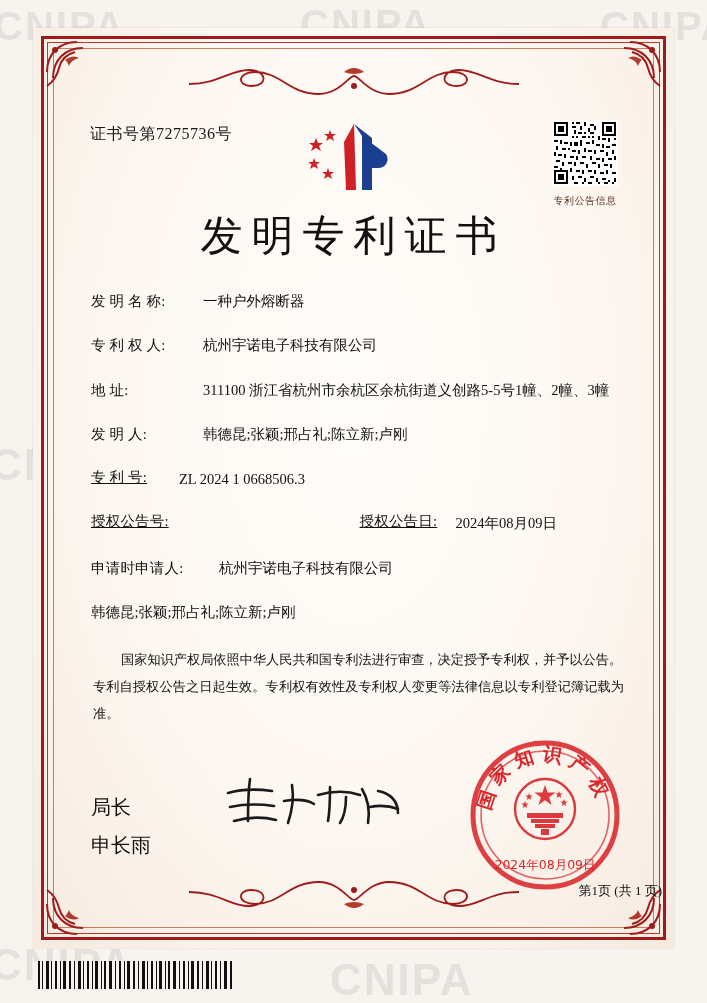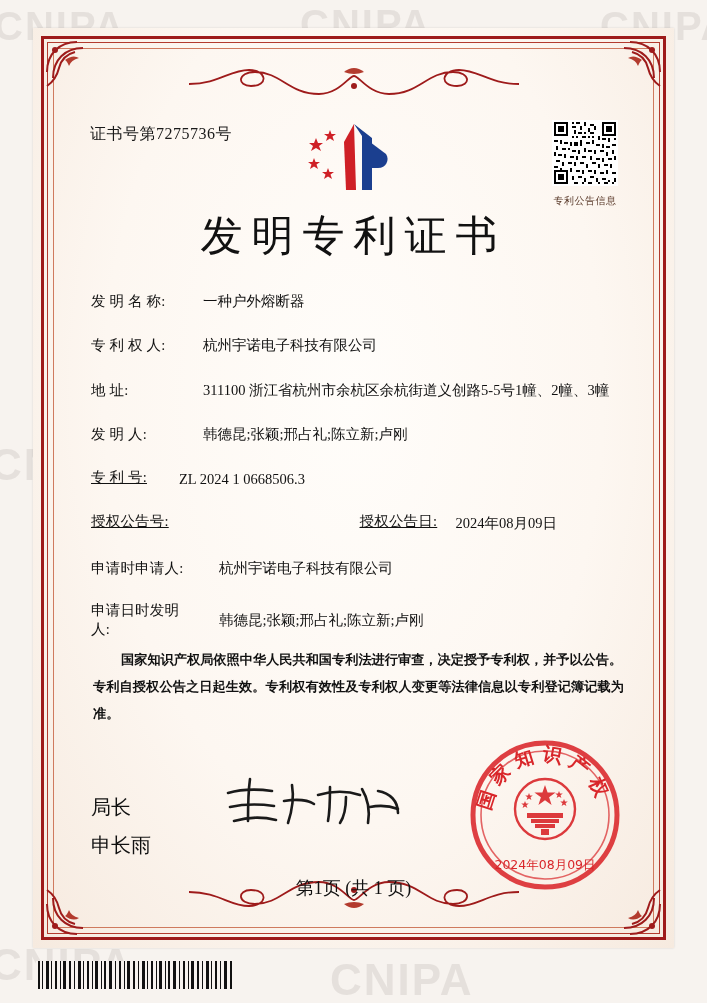--- a/index.html
+++ b/index.html
@@ -122,38 +122,38 @@
   .row2{display:flex;margin-bottom:22px;}
   .half{display:flex;flex:0 0 50%;}
   .half .lab{width:88px;flex:0 0 88px;text-decoration:underline;}
   .half.r .lab{width:96px;flex:0 0 96px;}
 
   .statement{
     position:absolute;left:60px;right:50px;top:618px;
     font-size:13.2px;line-height:2.05;color:#111;
     text-align:justify;
   }
-  .statement p{margin:0;font-weight:bold;}
+  .statement p{margin:0;}
   .statement p.first{text-indent:28px;}
 
   .sign-block{
     position:absolute;left:58px;top:760px;
     font-size:20px;line-height:1.9;color:#111;
   }
   .sig-img{
     position:absolute;left:185px;top:745px;
     width:190px;height:58px;
   }
   .seal{
     position:absolute;left:430px;top:705px;
     width:164px;height:164px;
   }
   .page-num{
-    position:absolute;left:0;right:0;bottom:48px;
-    text-align:center;font-size:18px;color:#111;
+    position:absolute;left:0;right:12px;bottom:48px;
+    text-align:right;font-size:13px;color:#111;
   }
 
   .barcode{
     position:absolute;left:36px;bottom:14px;
     width:200px;height:28px;
   }
 </style>
 </head>
 <body>
 
@@ -405,21 +405,20 @@
           <div class="val">2024年08月09日</div>
         </div>
       </div>
 
       <div class="row">
         <div class="lab" style="width:104px;flex:0 0 104px;">申请时申请人:</div>
         <div class="val">杭州宇诺电子科技有限公司</div>
       </div>
 
       <div class="row">
-        <div class="lab" style="width:104px;flex:0 0 104px;">申请日时发明人:</div>
         <div class="val">韩德昆;张颖;邢占礼;陈立新;卢刚</div>
       </div>
 
     </div>
 
     <div class="statement">
       <p class="first">国家知识产权局依照中华人民共和国专利法进行审查，决定授予专利权，并予以公告。</p>
       <p>专利自授权公告之日起生效。专利权有效性及专利权人变更等法律信息以专利登记簿记载为准。</p>
     </div>
 

